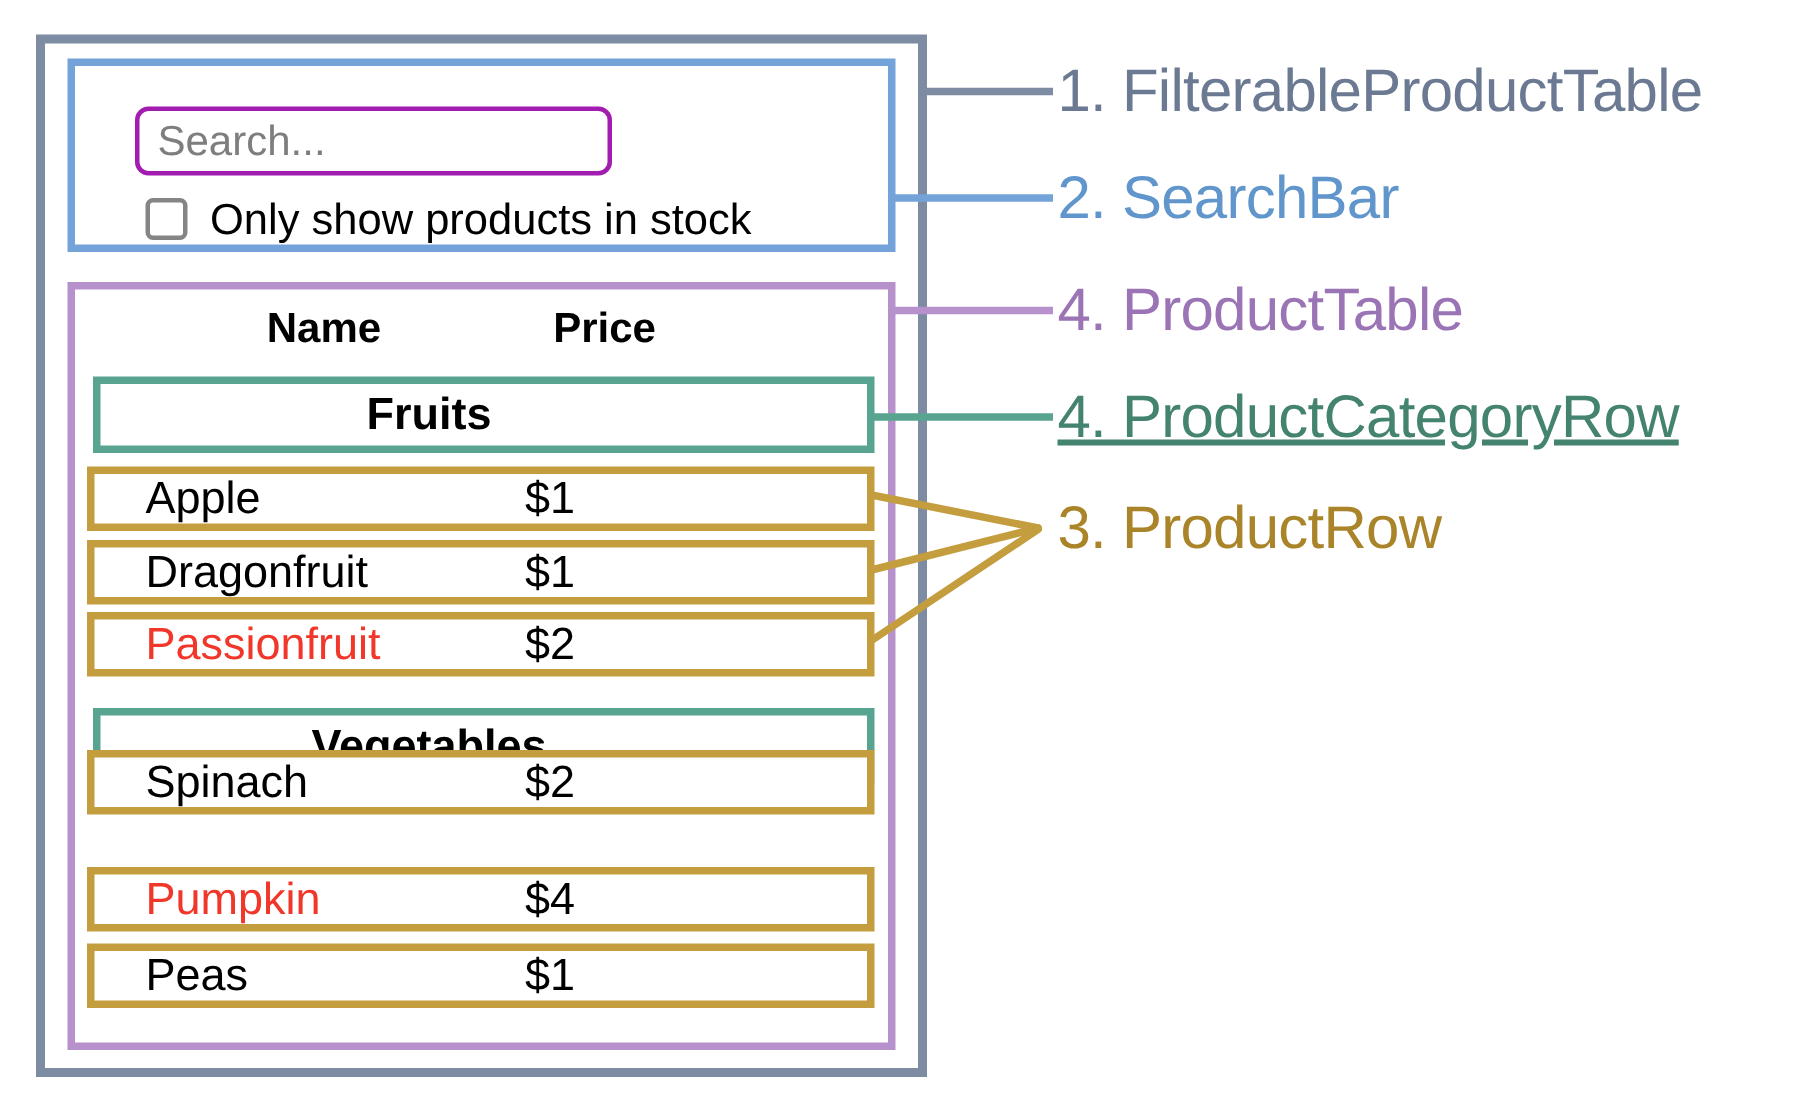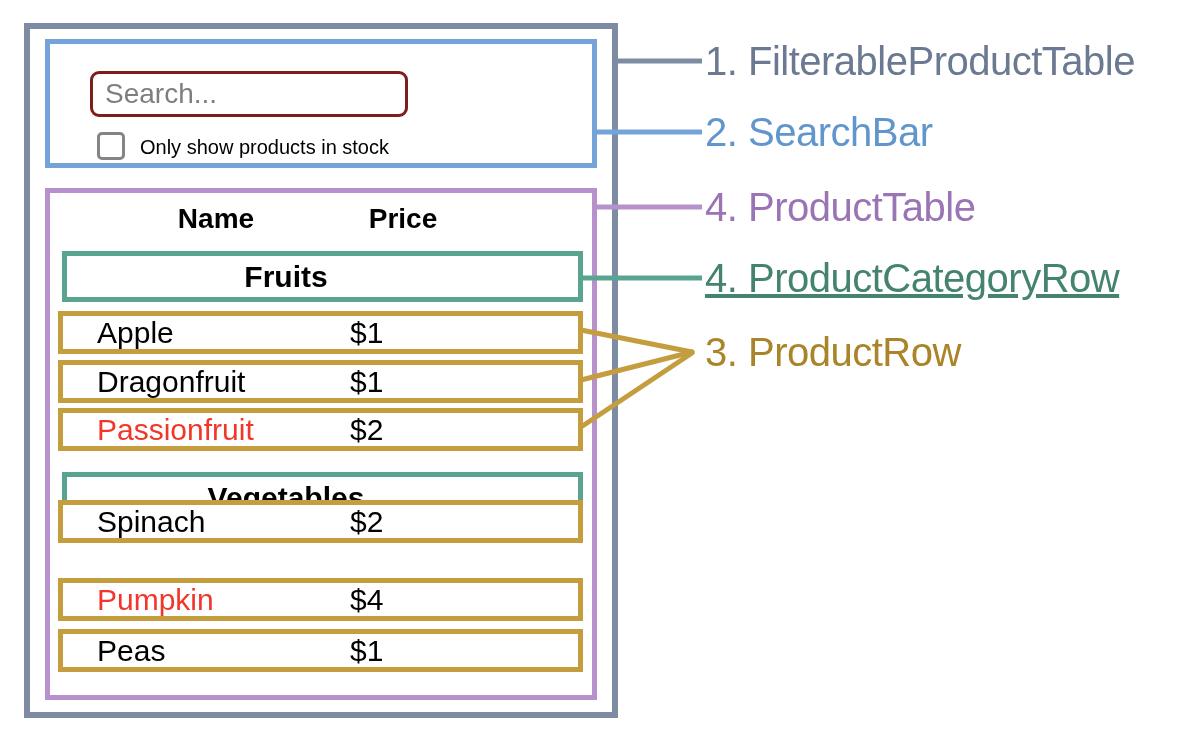--- a/index.html
+++ b/index.html
@@ -27,36 +27,36 @@
   }
   .table-box {
     left: 45px; top: 188px; width: 552px; height: 512px;
     border: 5px solid #b691cb;
   }
 
   
   .search-input {
     position: absolute; left: 90px; top: 71px;
     width: 318px; height: 46px;
-    border: 3px solid #7f1d1d; border-radius: 9px;
+    border: 3px solid #a21caf; border-radius: 9px;
     font-family: "Liberation Sans", sans-serif;
     font-size: 28px; color: #555;
     padding: 0 12px; outline: none; background: #fff;
   }
   .search-input::placeholder { color: #7e7e7e; opacity: 1; }
 
   .checkbox {
     position: absolute; left: 97px; top: 132px;
     width: 28px; height: 28px;
     border: 3px solid #858585; border-radius: 5px;
     background: #fff; cursor: pointer;
   }
   .checkbox-label {
     position: absolute; left: 140px; top: 130px;
-    font-size: 20px; line-height: 34px; color: #000;
+    font-size: 29px; line-height: 34px; color: #000;
     white-space: nowrap;
   }
 
   
   .col-header {
     position: absolute; top: 200px; width: 140px; height: 38px;
     line-height: 38px; text-align: center;
     font-weight: bold; font-size: 28px; color: #000;
   }
   .col-header.name  { left: 146px; }

